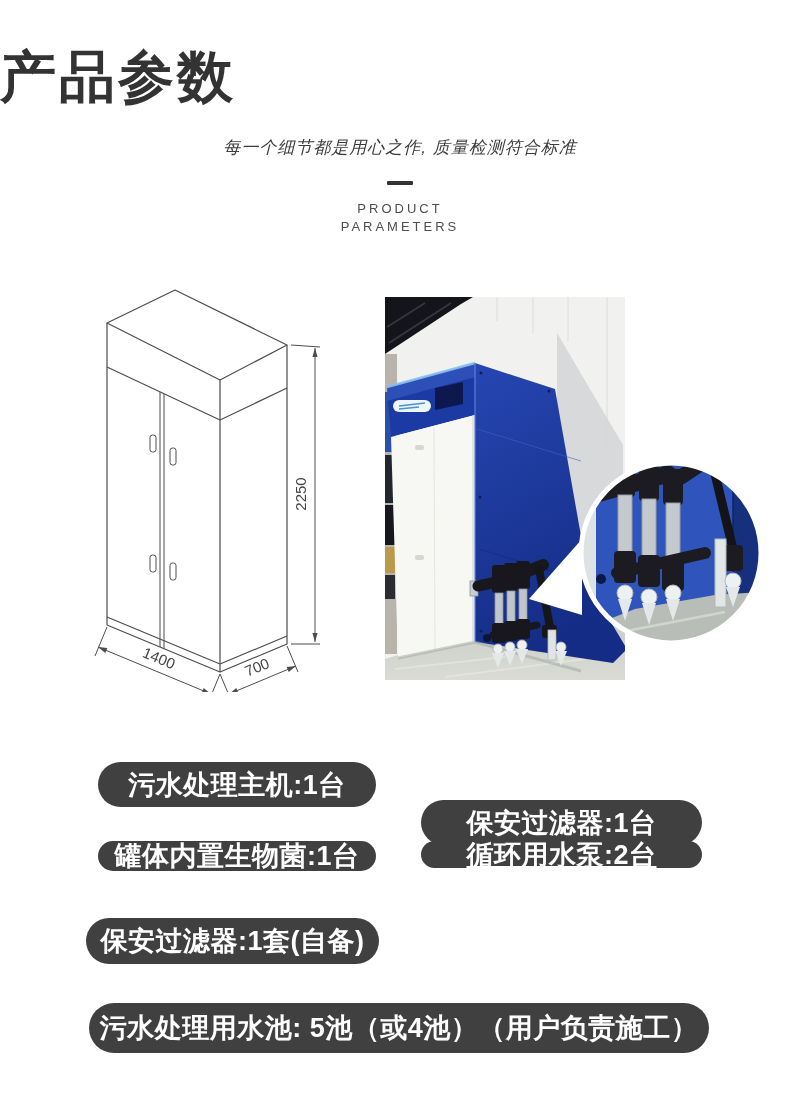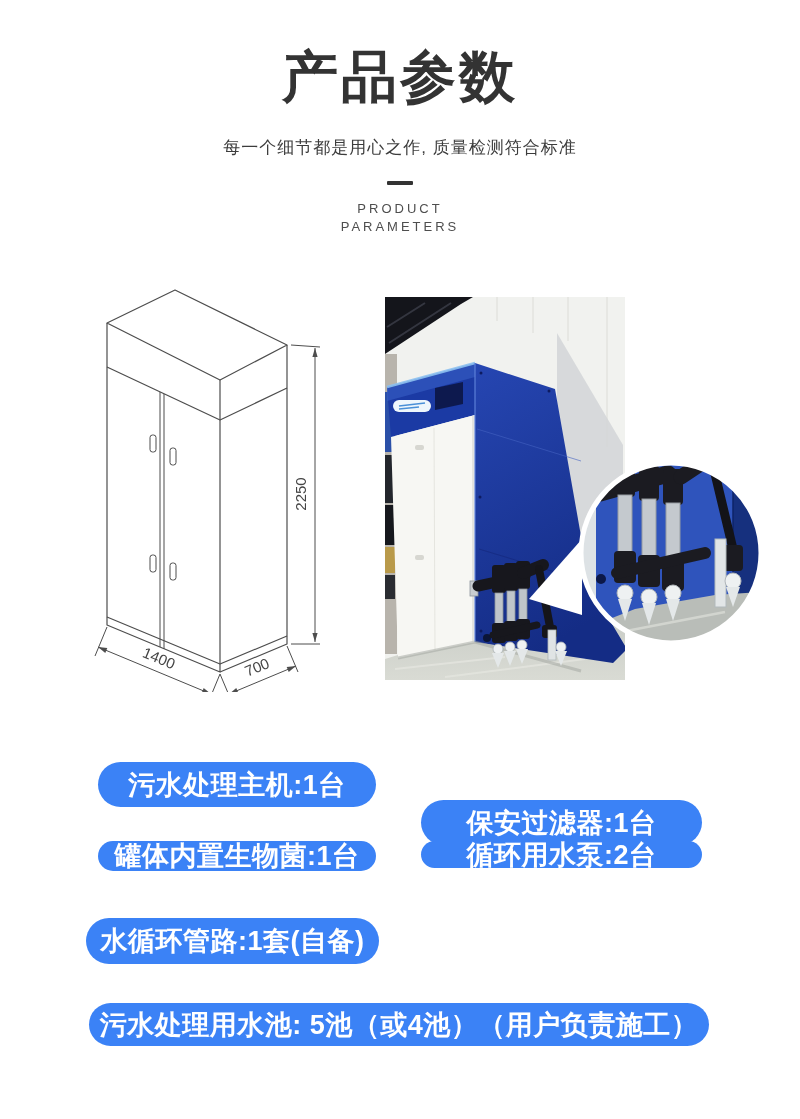--- a/index.html
+++ b/index.html
@@ -4,53 +4,53 @@
 <style>
   html,body{margin:0;padding:0;background:#ffffff;}
   .canvas{
     position:relative;width:800px;height:1119px;margin:0 auto;
     background:#ffffff;overflow:hidden;
     font-family:"Liberation Sans","DejaVu Sans",sans-serif;
   }
   
   .page-title{
     position:absolute;top:42px;left:0;width:100%;
-    text-align:center;font-size:56px;line-height:1.25;
+    text-align:left;font-size:56px;line-height:1.25;
     font-weight:bold;color:#333333;letter-spacing:3px;
   }
   .page-subtitle{
     position:absolute;top:136px;left:0;width:100%;
-    text-align:center;font-size:17px;color:#3c3c3c;letter-spacing:1px;
+    text-align:center;font-size:17px;color:#3c3c3c;letter-spacing:1px;font-style:italic;
   }
   .divider{
     position:absolute;top:181px;left:387px;width:26px;height:4px;
     background:#333333;border-radius:1px;
   }
   .tagline{
     position:absolute;left:0;width:100%;text-align:center;
     font-size:13px;color:#4e4e4e;letter-spacing:3px;
   }
   .tagline.l1{top:201px;}
   .tagline.l2{top:219px;}
   
   .drawing-svg{position:absolute;left:72px;top:272px;width:280px;height:420px;}
   .photo-svg{position:absolute;left:385px;top:297px;width:380px;height:386px;}
   .dimtext{font-size:15px;fill:#444444;font-family:"Liberation Sans",sans-serif;}
   
   .pill{
-    position:absolute;background:#3b82f6;color:#ffffff;
+    position:absolute;background:#404040;color:#ffffff;
     border-radius:24px;display:flex;align-items:center;justify-content:center;
     font-size:27px;font-weight:bold;letter-spacing:0.5px;white-space:nowrap;
   }
   .p1{left:98px; top:762px;width:278px;height:45px;}
   .p2{left:421px;top:800px;width:281px;height:45px;}
   .p3{left:98px; top:841px;width:278px;height:30px;}
-  .p4{left:421px;top:841px;width:281px;height:27px;}
+  .p4{left:421px;top:841px;width:281px;height:27px;text-decoration:underline;}
   .p5{left:86px; top:918px;width:293px;height:46px;}
-  .p6{left:89px; top:1003px;width:620px;height:43px;border-radius:26px;}
+  .p6{left:89px; top:1003px;width:620px;height:50px;border-radius:26px;}
 </style>
 </head>
 <body>
 
 <div class="canvas">
 
   <div class="page-title">产品参数</div>
   <div class="page-subtitle">每一个细节都是用心之作, 质量检测符合标准</div>
   <div class="divider"></div>
   <div class="tagline l1">PRODUCT</div>
@@ -245,16 +245,16 @@
         </g>
       </g>
     </g>
     <circle cx="286" cy="256" r="90" fill="none" stroke="#ffffff" stroke-width="5"></circle>
   </svg>
 
   <div class="pill p1">污水处理主机:1台</div>
   <div class="pill p2">保安过滤器:1台</div>
   <div class="pill p3">罐体内置生物菌:1台</div>
   <div class="pill p4">循环用水泵:2台</div>
-  <div class="pill p5">水循环管路:1套(自备)</div>
+  <div class="pill p5">保安过滤器:1套(自备)</div>
   <div class="pill p6">污水处理用水池: 5池（或4池）（用户负责施工）</div>
 
 </div>
 
 </body></html>

